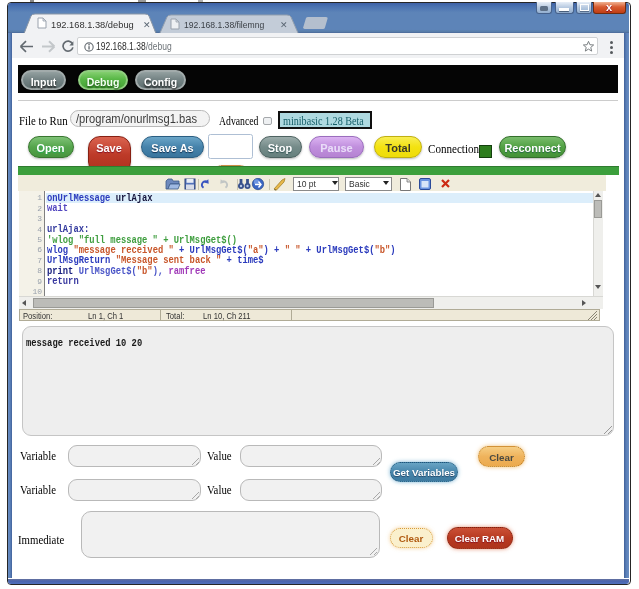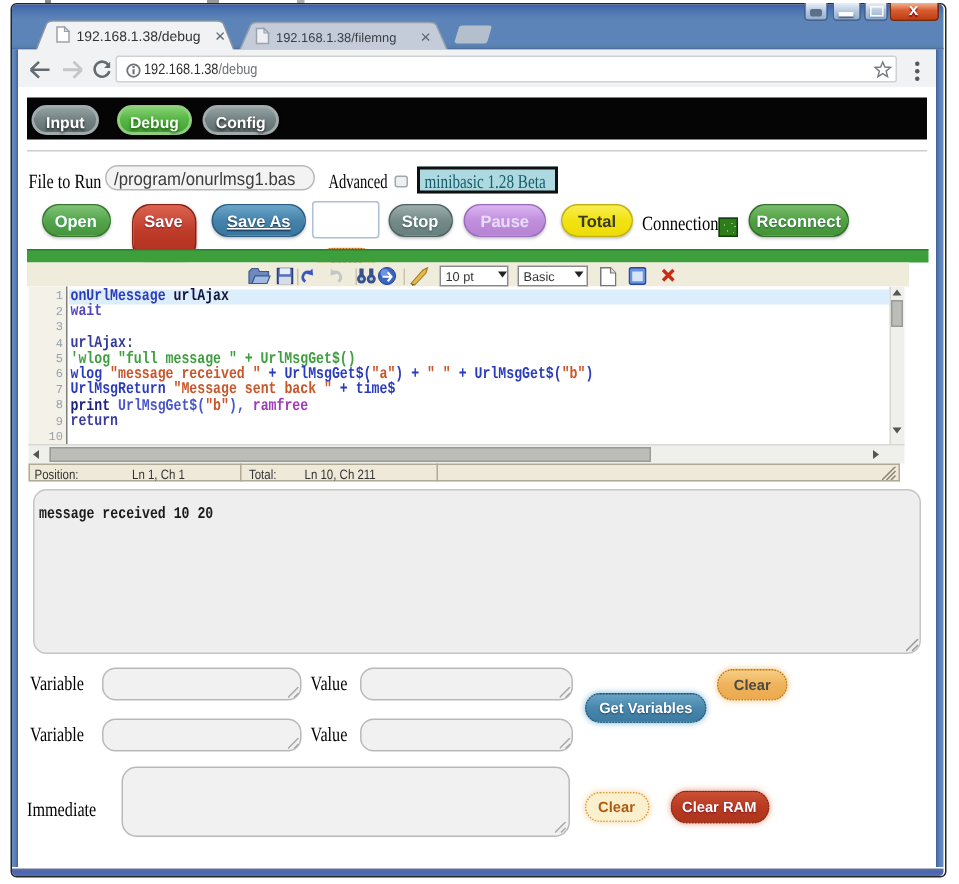--- a/index.html
+++ b/index.html
@@ -101,21 +101,21 @@
 <div class="abs serif" style="left:18.5px;top:112.5px;">File to Run</div>
 <div class="abs" style="left:70px;top:110px;width:140px;height:17px;background:#f3f3f3;border:1px solid #b9b9b9;border-radius:9px;box-sizing:border-box;"></div>
 <div class="abs" style="left:75.5px;top:111.5px;font-size:12px;color:#3c3c3c;transform:scaleX(0.93);transform-origin:left top;white-space:nowrap;">/program/onurlmsg1.bas</div>
 <div class="abs serif" style="left:218.5px;top:112.5px;transform:scaleX(0.72);">Advanced</div>
 <div class="abs" style="left:262.5px;top:116.5px;width:9px;height:8.5px;background:#eef0f2;border:1px solid #a5a8ab;border-radius:2px;box-sizing:border-box;"></div>
 <div class="abs" style="left:277.5px;top:110.5px;width:94px;height:18.5px;background:#aed9e0;border:2px solid #101010;box-sizing:border-box;"></div>
 <div class="abs serif" style="left:283px;top:112.8px;font-size:13px;color:#155e68;transform:scaleX(0.78);transform-origin:left top;">minibasic 1.28 Beta</div>
 
 <div class="pill" style="left:27.5px;top:136px;width:46px;height:22px;line-height:22px;background:linear-gradient(180deg,#7fc277 0%,#55a54c 50%,#47953e 100%);border:1px solid #38762f;text-shadow:0 1px 1px #2a5;">Open</div>
 <div class="pill" style="left:87.5px;top:136px;width:43px;height:38px;line-height:22px;background:linear-gradient(180deg,#da6350 0%,#bd3a28 50%,#ad2f1d 100%);border:1px solid #872013;text-shadow:0 1px 1px #812;">Save</div>
-<div class="pill" style="left:141px;top:136px;width:63px;height:22px;line-height:22px;background:linear-gradient(180deg,#6ba6c8 0%,#4683ab 50%,#39759d 100%);border:1px solid #2a5e82;text-shadow:0 1px 1px #135;text-decoration:underline;">Save As</div>
+<div class="pill" style="left:141px;top:136px;width:63px;height:22px;line-height:22px;background:linear-gradient(180deg,#6ba6c8 0%,#4683ab 50%,#39759d 100%);border:1px solid #2a5e82;text-shadow:0 1px 1px #135;">Save As</div>
 <div class="abs" style="left:208px;top:134px;width:45px;height:25px;border:1px solid #aebfd4;border-radius:2.5px;box-sizing:border-box;"></div>
 <div class="pill" style="left:212px;top:136px;width:38px;height:21px;line-height:21px;background:linear-gradient(180deg,#f3c67f 0%,#eeb662 50%,#ecb058 100%);border:1.5px dotted #a96a30;color:#4a4438;text-shadow:none;margin-top:29px;">Run</div>
 <div class="pill" style="left:258.5px;top:136px;width:43px;height:22px;line-height:22px;background:linear-gradient(180deg,#9cadab 0%,#758b89 50%,#66807d 100%);border:1px solid #4e6361;text-shadow:0 1px 1px #355;">Stop</div>
 <div class="pill" style="left:309px;top:136px;width:55px;height:22px;line-height:22px;background:linear-gradient(180deg,#dcb3f2 0%,#c08fdd 50%,#b583d2 100%);border:1px solid #9a6dbd;color:#e9dcf8;text-shadow:0 0 1px #c9a2e4;">Pause</div>
 <div class="pill" style="left:374px;top:136px;width:48px;height:22px;line-height:22px;background:linear-gradient(180deg,#f8ee52 0%,#f3e211 50%,#eedc0a 100%);border:1px solid #c0b010;color:#3a3a28;">Total</div>
 <div class="abs serif" style="left:427.5px;top:140.5px;transform:scaleX(0.82);">Connection</div>
 <div class="abs" style="left:479px;top:145px;width:13px;height:13px;background:#2d7d1d;border:1px solid #143f0e;box-sizing:border-box;background-image:radial-gradient(circle 1px at 3px 4px,#6ecf4a 50%,transparent 55%),radial-gradient(circle 1px at 8px 3px,#6ecf4a 50%,transparent 55%),radial-gradient(circle 1px at 5px 8px,#6ecf4a 50%,transparent 55%),radial-gradient(circle 1px at 9px 9px,#6ecf4a 50%,transparent 55%),radial-gradient(circle 1px at 10px 5px,#8ad95e 50%,transparent 55%);"></div>
 <div class="pill" style="left:499px;top:136px;width:67px;height:22px;line-height:22px;background:linear-gradient(180deg,#79bc6c 0%,#51a143 50%,#449237 100%);border:1px solid #336f2b;text-shadow:0 1px 1px #264;">Reconnect</div>
 
 <div class="abs" style="left:18px;top:166px;width:601px;height:8.5px;background:#3c9f3c;border-top:1px solid rgba(30,80,30,.45);box-sizing:border-box;"></div>
@@ -247,21 +247,21 @@
 <div class="abs" style="left:68px;top:479px;width:133px;height:22px;background:#f1f1f1;border:1px solid #b9b9b9;border-radius:9px;box-sizing:border-box;"></div>
 <svg class="abs" style="left:192px;top:492px;" width="8" height="8" viewBox="0 0 8 8">
       <path d="M7 0 L0 7 M7 4 L4 7" stroke="#a8a8a8" stroke-width="1"></path>
     </svg>
 <div class="abs serif" style="left:207px;top:482px;">Value</div>
 <div class="abs" style="left:240px;top:479px;width:142px;height:22px;background:#f1f1f1;border:1px solid #b9b9b9;border-radius:9px;box-sizing:border-box;"></div>
 <svg class="abs" style="left:373px;top:492px;" width="8" height="8" viewBox="0 0 8 8">
       <path d="M7 0 L0 7 M7 4 L4 7" stroke="#a8a8a8" stroke-width="1"></path>
     </svg>
 
-<div class="pill" style="left:390px;top:462px;width:81px;height:20px;line-height:20px;font-size:9.8px;background:linear-gradient(180deg,#68a4c4 0%,#4886ac 50%,#3d7aa0 100%);border:1px dotted #1f567a;text-shadow:0 1px 1px #246;box-shadow:0 0 4px rgba(90,160,200,.8);">Get Variables</div>
+<div class="pill" style="left:390px;top:462px;width:68px;height:20px;line-height:20px;font-size:9.8px;background:linear-gradient(180deg,#68a4c4 0%,#4886ac 50%,#3d7aa0 100%);border:1px dotted #1f567a;text-shadow:0 1px 1px #246;box-shadow:0 0 4px rgba(90,160,200,.8);">Get Variables</div>
 <div class="pill" style="left:478px;top:445.5px;width:47px;height:21.5px;line-height:21.5px;font-size:9.8px;background:linear-gradient(180deg,#f6ce84 0%,#efb35c 50%,#ecaa4e 100%);border:1.5px dotted #b87a20;color:#4a4a42;box-shadow:0 0 4px rgba(240,180,90,.8);">Clear</div>
 
 <div class="abs serif" style="left:18px;top:532px;">Immediate</div>
 <div class="abs" style="left:80.5px;top:511px;width:299.5px;height:46.5px;background:#f1f1f1;border:1px solid #b9b9b9;border-radius:10px;box-sizing:border-box;"></div>
 <svg class="abs" style="left:370px;top:548px;" width="8" height="8" viewBox="0 0 8 8">
       <path d="M7 0 L0 7 M7 4 L4 7" stroke="#a8a8a8" stroke-width="1"></path>
     </svg>
 <div class="pill" style="left:389.5px;top:527.5px;width:43px;height:20.5px;line-height:20.5px;font-size:9.8px;background:#faf0cd;border:1.5px dotted #d89a3a;color:#b05a10;box-shadow:0 0 4px rgba(240,190,110,.7);">Clear</div>
 <div class="pill" style="left:446.5px;top:526.5px;width:66px;height:22.5px;line-height:22.5px;font-size:9.8px;background:linear-gradient(180deg,#cb5036 0%,#b73a21 50%,#ae351d 100%);border:1.5px dotted #7e2412;text-shadow:0 1px 1px #812;box-shadow:0 0 4px rgba(220,110,70,.7);">Clear RAM</div>
 

